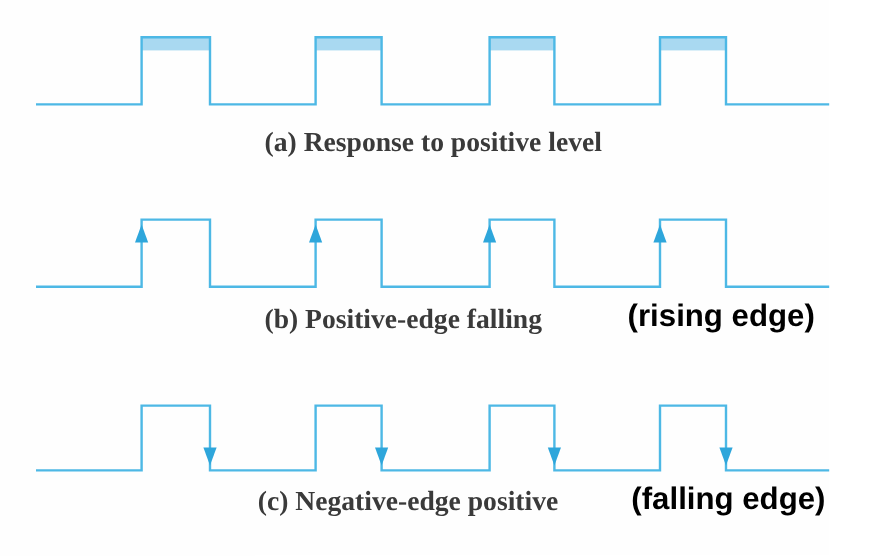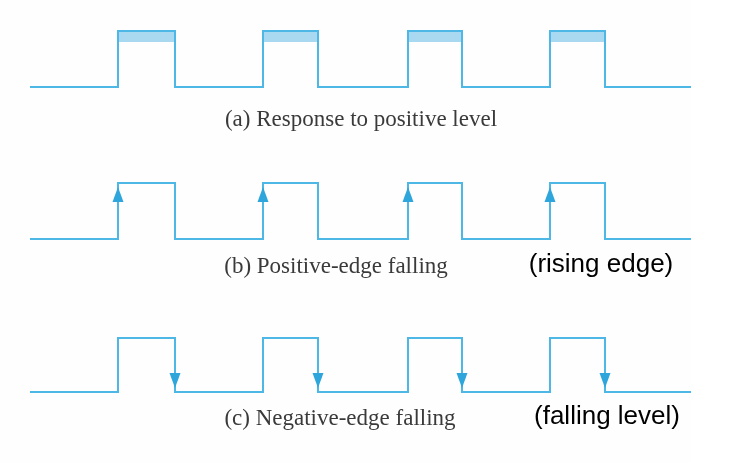--- a/index.html
+++ b/index.html
@@ -7,20 +7,21 @@
     padding: 0;
     background: #ffffff;
   }
   .stage {
     position: relative;
     width: 691px;
     height: 463px;
     background: #fefefe;
     overflow: hidden;
     font-family: "Liberation Serif", serif;
+    font-weight: bold;
   }
   .stage svg {
     position: absolute;
     left: 0;
     top: 0;
     display: block;
   }
   .cap {
     position: absolute;
     transform: translateX(-50%);
@@ -69,15 +70,15 @@
         <polygon points="462,388 456.5,373 467.5,373" fill="#2ea6db"></polygon>
         <polygon points="605,388 599.5,373 610.5,373" fill="#2ea6db"></polygon>
       </g>
     </svg>
 
   <div class="cap serif" id="cap-a">(a) Response to positive level</div>
 
   <div class="cap serif" id="cap-b">(b) Positive-edge falling</div>
   <div class="cap sans" id="ann-b">(rising edge)</div>
 
-  <div class="cap serif" id="cap-c">(c) Negative-edge falling</div>
-  <div class="cap sans" id="ann-c">(falling level)</div>
+  <div class="cap serif" id="cap-c">(c) Negative-edge positive</div>
+  <div class="cap sans" id="ann-c">(falling edge)</div>
 </div>
 
 </body></html>

